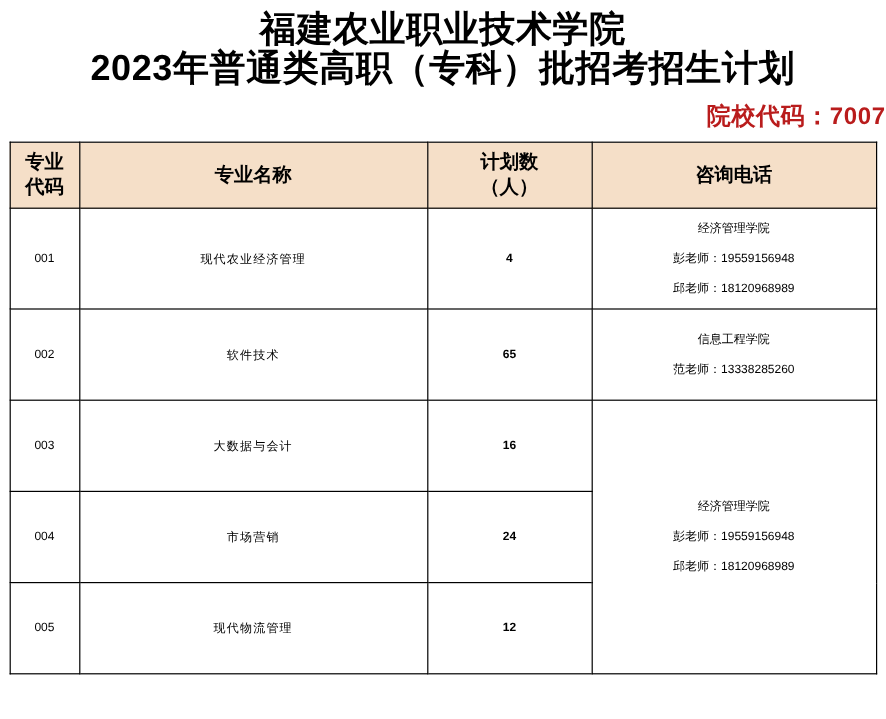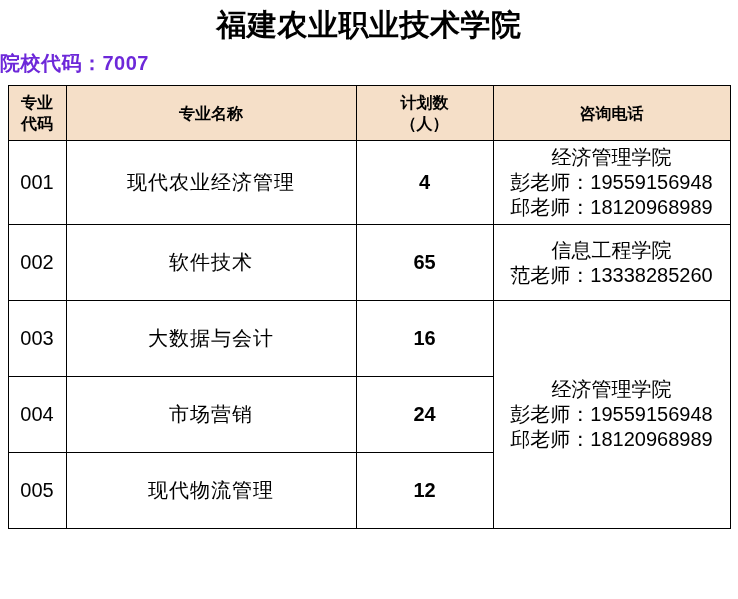--- a/index.html
+++ b/index.html
@@ -24,39 +24,39 @@
     text-align: center;
     padding-top: 8px;
   }
   .title-line {
     font-size: 30px;
     font-weight: bold;
     line-height: 33px;
     letter-spacing: 0.5px;
   }
   .code-line {
-    text-align: left;
-    color: #6d28d9;
+    text-align: right;
+    color: #b91c1c;
     font-weight: bold;
     font-size: 20px;
     padding-top: 9px;
     padding-bottom: 8px;
     letter-spacing: 0.5px;
   }
   table.plan {
     border-collapse: collapse;
     width: 722px;
     margin: 0 auto;
     table-layout: fixed;
   }
   table.plan th, table.plan td {
     border: 1px solid #000000;
     text-align: center;
     vertical-align: middle;
-    font-size: 20px;
+    font-size: 10px;
   }
   table.plan thead th {
     background: #f5dfc8;
     font-weight: bold;
     font-size: 16px;
     height: 50px;
     line-height: 21px;
     padding: 2px 4px;
   }
   .col-code { width: 58px; }
@@ -91,20 +91,21 @@
   }
   tbody tr { height: 76px; }
 </style>
 </head>
 <body>
 
 <div class="page">
 
   <div class="title-block">
     <div class="title-line">福建农业职业技术学院</div>
+    <div class="title-line">2023年普通类高职（专科）批招考招生计划</div>
   </div>
 
   <div class="code-line">院校代码：7007</div>
 
   <table class="plan">
     <colgroup>
       <col class="col-code">
       <col class="col-name">
       <col class="col-num">
       <col class="col-tel">

